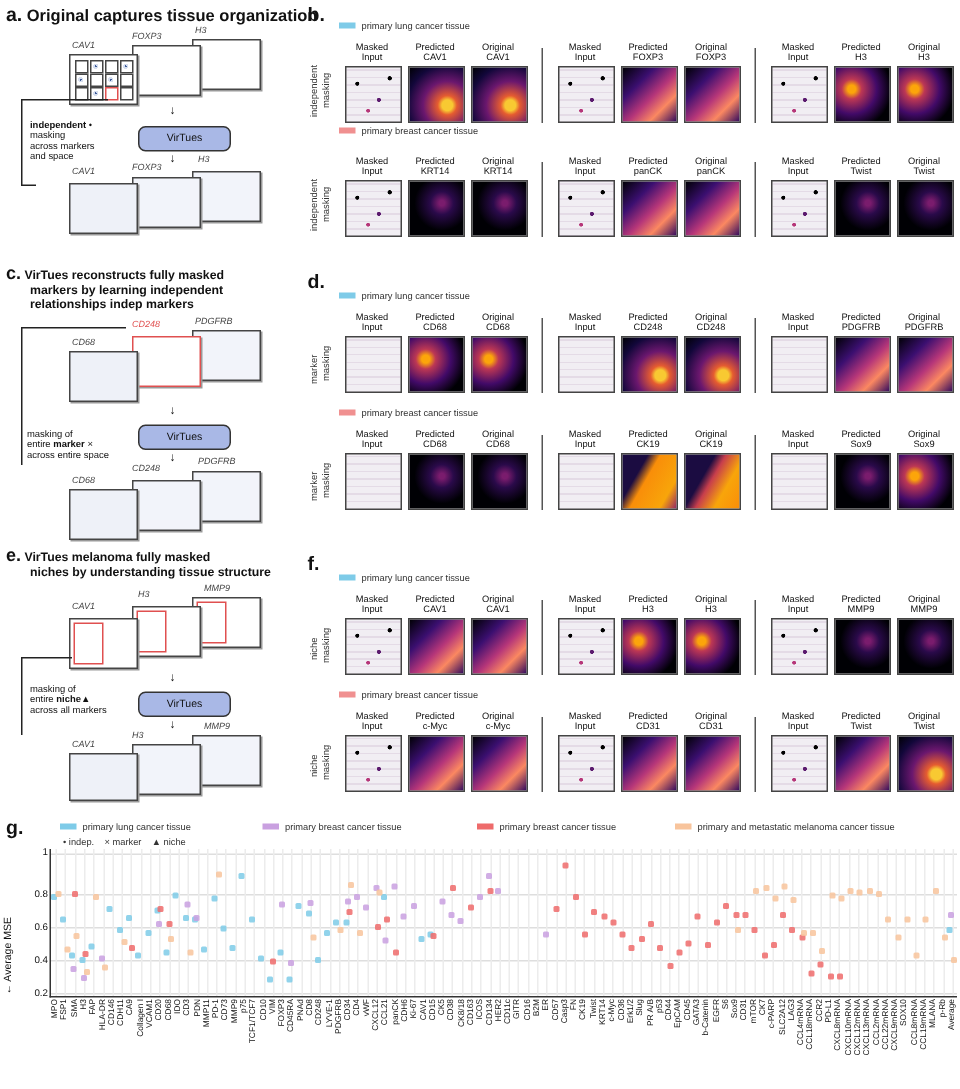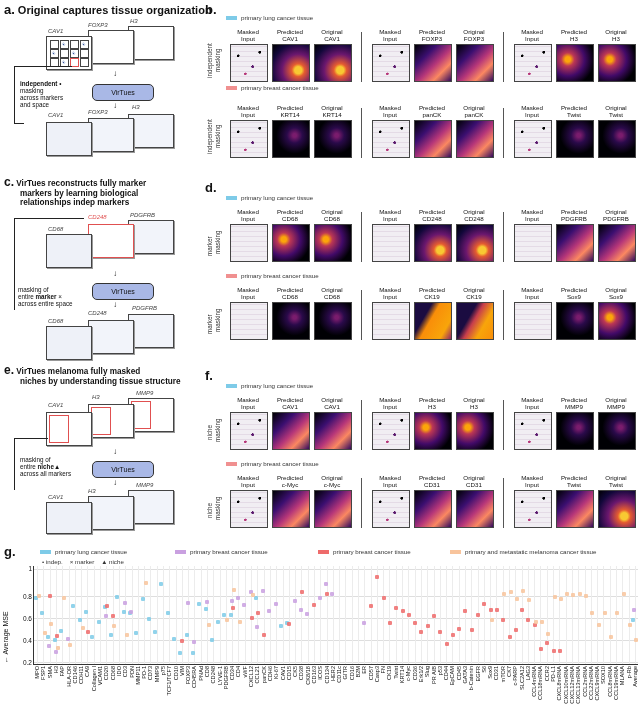--- a/index.html
+++ b/index.html
@@ -75,22 +75,22 @@
   <span class="abs mk" style="left:48px;top:98px;">CAV1</span>
   <span class="abs mk" style="left:88px;top:95px;">FOXP3</span>
   <span class="abs mk" style="left:132px;top:90px;">H3</span>
   <div class="card" style="left:128px;top:100px;width:44px;height:32px;background:#f2f4fa;"></div>
   <div class="card" style="left:88px;top:104px;width:44px;height:32px;background:#f2f4fa;"></div>
   <div class="card" style="left:46px;top:108px;width:44px;height:32px;background:#eef1f8;"></div>
 </div>
 
 <div class="abs ptitle" style="left:4px;top:178px;">
   <b style="font-size:12px;">c.</b>
-  <span>VirTues reconstructs fully marker</span><br>
-  <span style="margin-left:16px;">markers by learning biological</span><br>
+  <span>VirTues reconstructs fully masked</span><br>
+  <span style="margin-left:16px;">markers by learning independent</span><br>
   <span style="margin-left:16px;">relationships indep markers</span>
 </div>
 <div class="abs" style="left:0;top:210px;width:200px;height:150px;">
   <span class="abs mk" style="left:48px;top:16px;">CD68</span>
   <span class="abs mk" style="left:88px;top:4px;color:#e05050;">CD248</span>
   <span class="abs mk" style="left:130px;top:2px;">PDGFRB</span>
   <div class="card" style="left:128px;top:10px;width:44px;height:32px;background:#f2f4fa;"></div>
   <div class="card" style="left:88px;top:14px;width:44px;height:32px;border-color:#e05050;"></div>
   <div class="card" style="left:46px;top:24px;width:44px;height:32px;background:#eef1f8;"></div>
   <div class="abs" style="left:14px;top:8px;width:70px;height:1px;background:#222;"></div>

